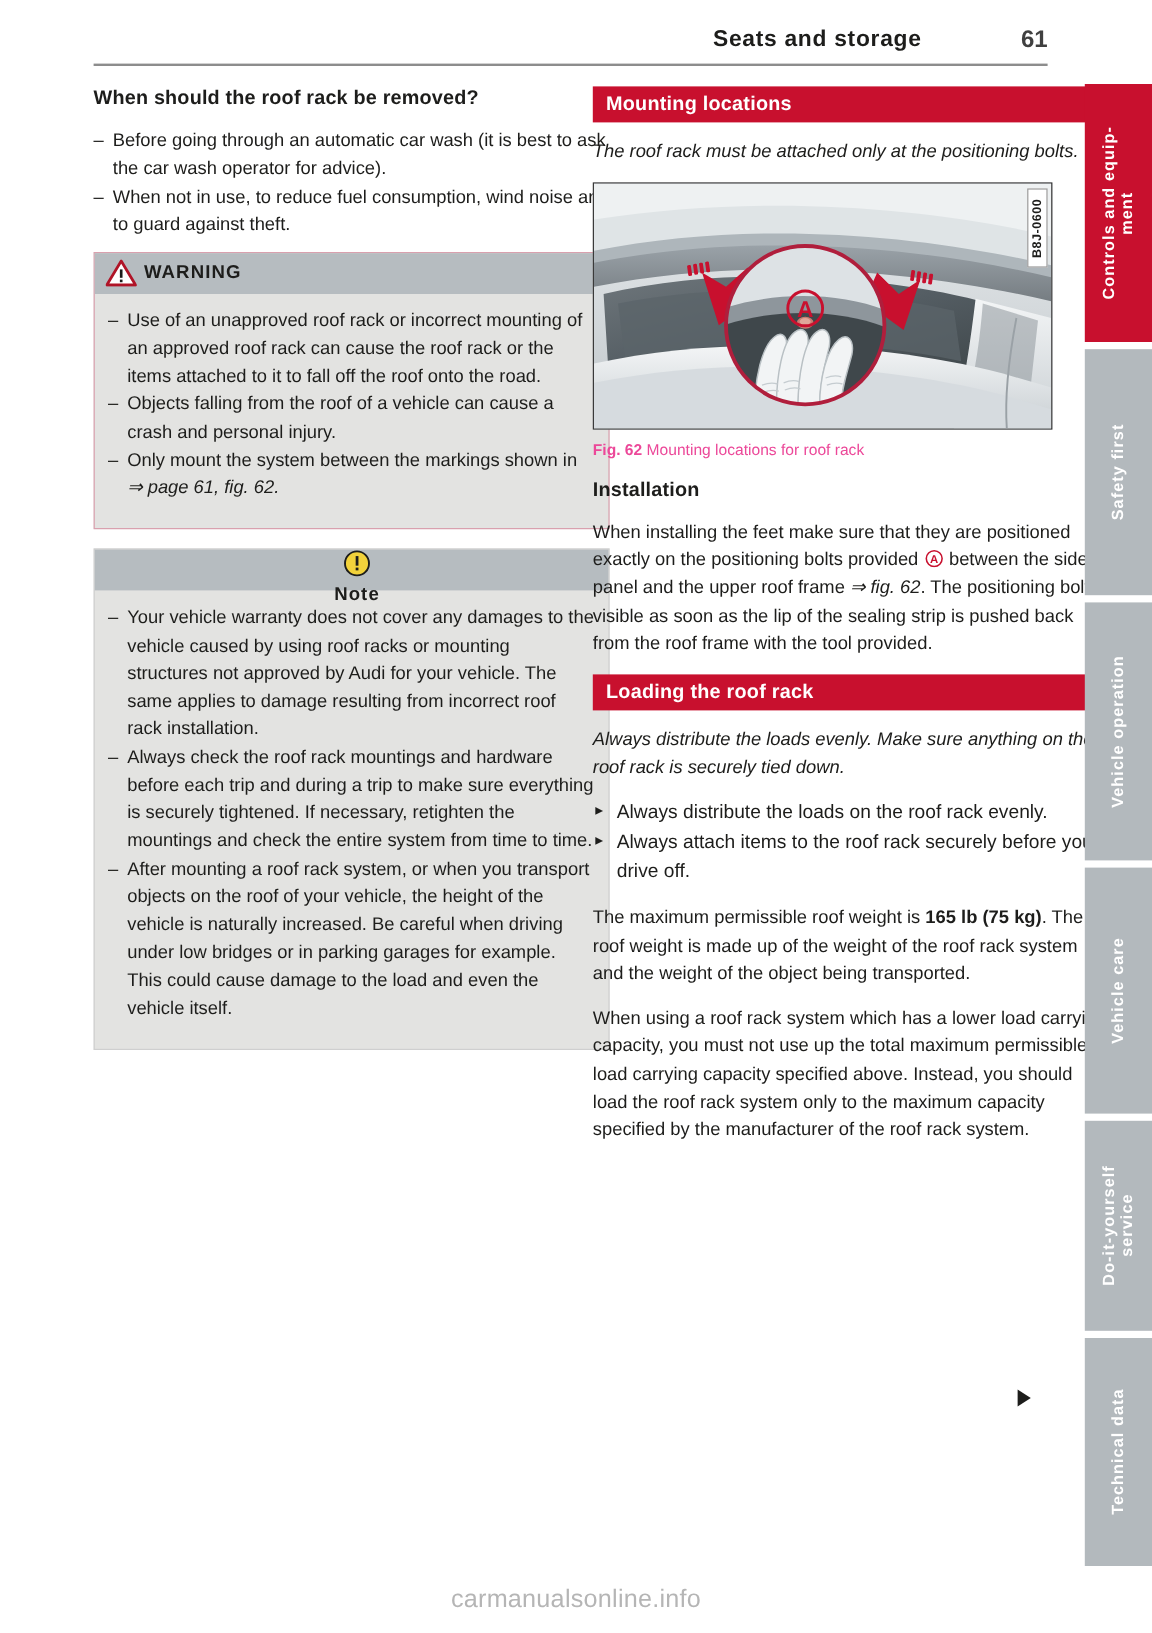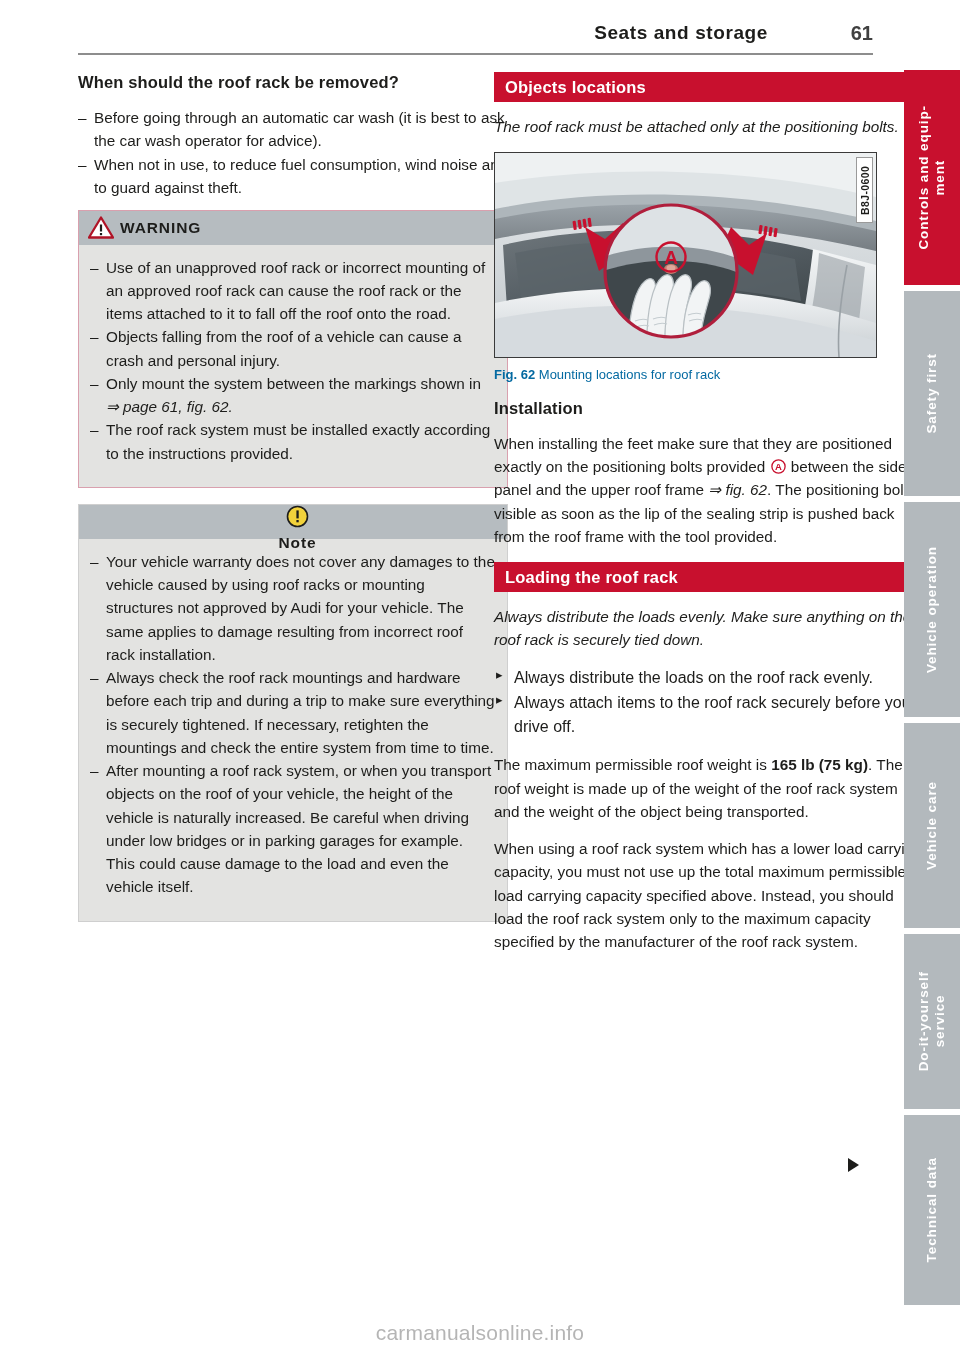--- a/index.html
+++ b/index.html
@@ -181,21 +181,21 @@
     width: 381px;
     height: 204px;
     border: 1px solid #3a3a3a;
     overflow: hidden;
     background: #cfd3d6;
   }
   .figure-caption {
     margin-top: 9px;
     font-size: 13px;
     line-height: 1.3;
-    color: #0369a1;
+    color: #ec4899;
   }
   .figure-caption .figno { font-weight: bold; }
   .fig-code {
     position: absolute;
     right: 3px;
     top: 4px;
     width: 15px;
     height: 64px;
     background: #ffffff;
     border: 1px solid #9a9a9a;
@@ -293,21 +293,20 @@
             <rect x="11.9" y="17" width="2.2" height="2.2" fill="#1d1d1b"></rect>
           </svg>
         </span>
         <span class="callout-title">WARNING</span>
       </div>
       <div class="callout-body">
         <ul class="dash">
           <li>Use of an unapproved roof rack or incorrect mounting of an approved roof rack can cause the roof rack or the items attached to it to fall off the roof onto the road.</li>
           <li>Objects falling from the roof of a vehicle can cause a crash and personal injury.</li>
           <li><span>Only mount the system between the markings shown in </span><span class="ital">⇒ page 61, fig. 62.</span></li>
-          <li>The roof rack system must be installed exactly according to the instructions provided.</li>
         </ul>
       </div>
     </div>
 
     <div class="callout note">
       <div class="callout-head">
         <span>
           <svg class="icon-note" viewBox="0 0 23 23" xmlns="http://www.w3.org/2000/svg">
             <circle cx="11.5" cy="11.5" r="10" fill="#f2d23b" stroke="#1d1d1b" stroke-width="1.6"></circle>
             <rect x="10.4" y="5.4" width="2.3" height="8" fill="#1d1d1b"></rect>
@@ -323,21 +322,21 @@
           <li>After mounting a roof rack system, or when you transport objects on the roof of your vehicle, the height of the vehicle is naturally increased. Be careful when driving under low bridges or in parking garages for example. This could cause damage to the load and even the vehicle itself.</li>
         </ul>
       </div>
     </div>
 
   </div>
 
   <div class="col col-right">
 
     <div class="sec-bar">
-      <span class="sec-bar-label">Objects locations</span>
+      <span class="sec-bar-label">Mounting locations</span>
     </div>
 
     <p class="body ital">The roof rack must be attached only at the positioning bolts.</p>
 
     <div class="figure">
       <div class="figure-frame">
         <svg viewBox="0 0 381 204" width="381" height="204" xmlns="http://www.w3.org/2000/svg">
           <defs>
             <linearGradient id="skyRoof" x1="0" y1="0" x2="0" y2="1">
               <stop offset="0%" stop-color="#e9ecee"></stop>

